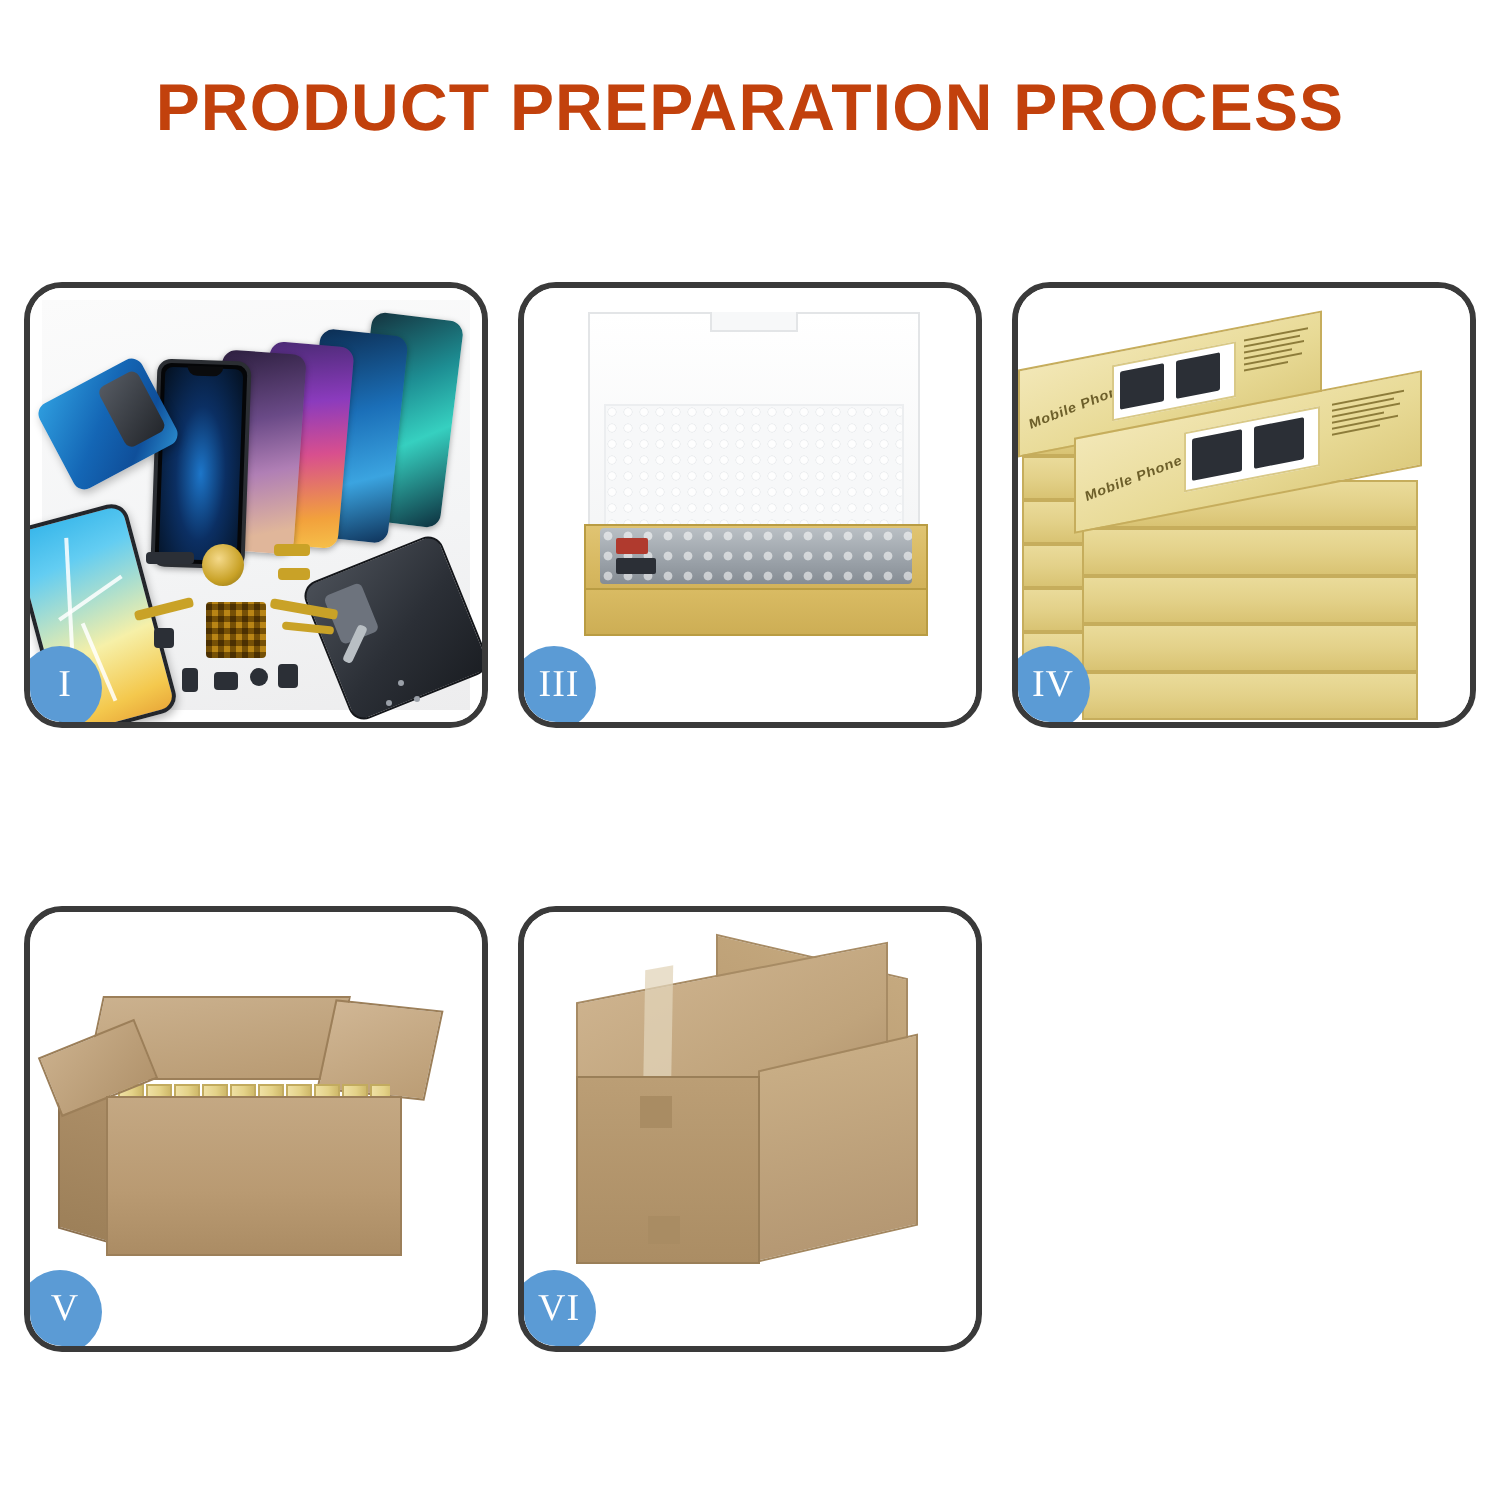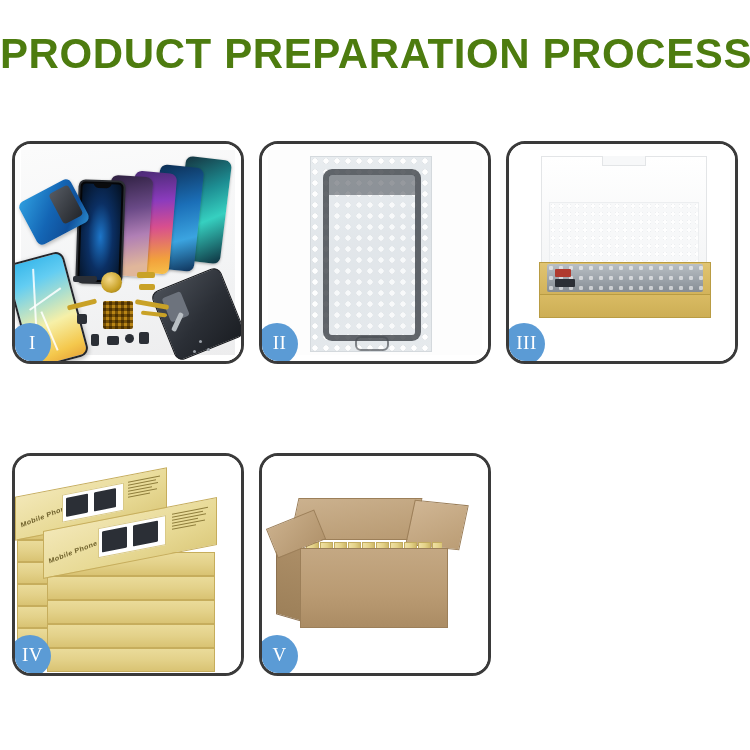--- a/index.html
+++ b/index.html
@@ -14,24 +14,24 @@
     overflow: hidden;
     position: relative;
   }
 
   
   .header {
     text-align: center;
     padding-top: 34px;
   }
   .page-title {
-    font-size: 42px;
+    font-size: 33px;
     font-weight: bold;
     letter-spacing: 0.6px;
-    color: #4d7c0f;
+    color: #c2410c;
     line-height: 40px;
     white-space: nowrap;
   }
   .page-subtitle {
     font-size: 15px;
     font-weight: normal;
     color: #1a1a1a;
     line-height: 22px;
     margin-top: 6px;
     white-space: nowrap;
@@ -382,31 +382,20 @@
         <div class="flex-cable" style="left:126px;top:168px;width:26px;height:4px;transform:rotate(6deg);"></div>
         <div class="screw" style="left:184px;top:196px;"></div>
         <div class="screw" style="left:192px;top:204px;"></div>
         <div class="screw" style="left:178px;top:206px;"></div>
         <div class="chip" style="left:160px;top:168px;width:5px;height:20px;background:#b9bfc4;transform:rotate(25deg);"></div>
       </div>
     </div>
     <div class="badge">I</div>
   </div>
 
-  <div class="panel">
-    <div class="stage">
-      <div class="p2-bg"></div>
-      <div class="bubble-sheet">
-        <div class="screen-under">
-          <div class="home-btn"></div>
-        </div>
-      </div>
-    </div>
-    <div class="badge">II</div>
-  </div>
 
   <div class="panel">
     <div class="stage">
       <div class="p3-bg"></div>
       <div class="k-lid"></div>
       <div class="k-foam"></div>
       <div class="k-base"></div>
       <div class="k-inner">
         <div class="k-label"></div>
         <div class="k-label2"></div>
@@ -488,14 +477,27 @@
         <div class="cbar" style="left:112px;"></div>
         <div class="cbar" style="left:126px;"></div>
       </div>
       <div class="c-side"></div>
       <div class="c-flapL"></div>
       <div class="c-body"></div>
     </div>
     <div class="badge">V</div>
   </div>
 
+  <div class="panel">
+    <div class="stage">
+      <div class="p6-bg"></div>
+      <div class="bx-top2"></div>
+      <div class="bx-top"></div>
+      <div class="bx-tape"></div>
+      <div class="bx-right"></div>
+      <div class="bx-front"></div>
+      <div class="bx-tab" style="left:58px;top:92px;width:16px;height:16px;"></div>
+      <div class="bx-tab" style="left:62px;top:152px;width:16px;height:14px;"></div>
+    </div>
+    <div class="badge">VI</div>
+  </div>
 
 </div>
 
 </body></html>

